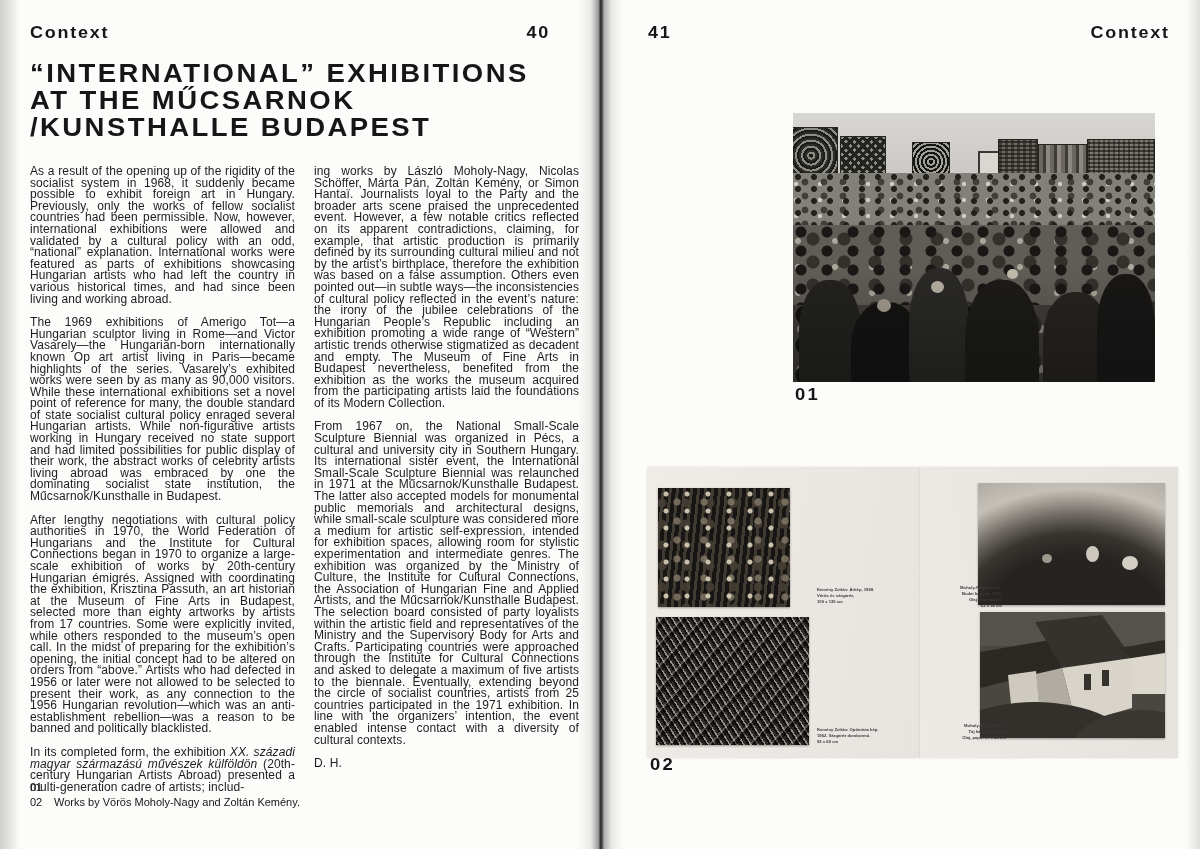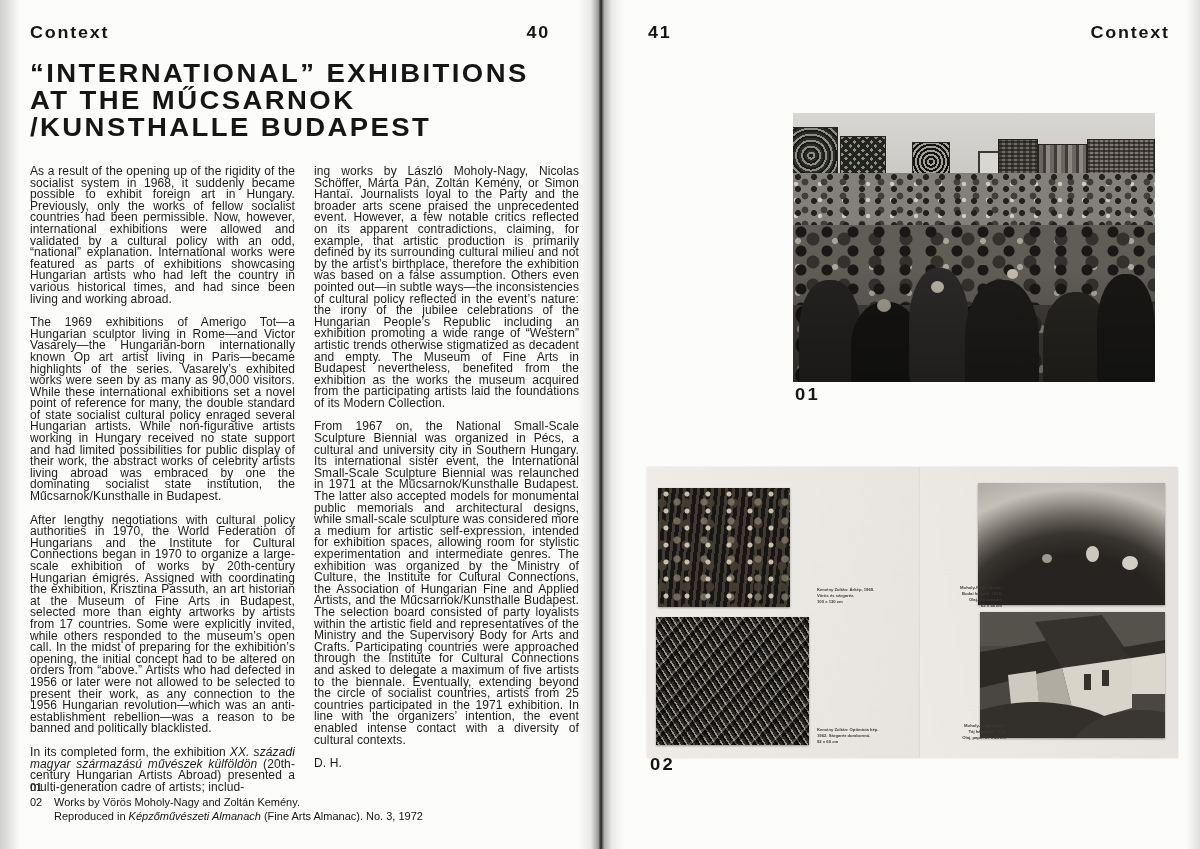--- a/index.html
+++ b/index.html
@@ -153,21 +153,20 @@
     </div>
 
     <div class="captions">
       <div class="cap-row">
         <span class="cap-num">01</span>
       </div>
       <div class="cap-row">
         <span class="cap-num">02</span>
         <span class="cap-text">
           <span>Works by Vörös Moholy-Nagy and Zoltán Kemény.</span><br>
-          <span>Reproduced in <i>Képzőművészeti Almanach</i> (Fine Arts Almanac). No. 3, 1972</span>
         </span>
       </div>
     </div>
   </div>
 
   <div class="page page-right">
     <div class="runhead rh-r">
       <span>41</span>
       <span class="right">Context</span>
     </div>

